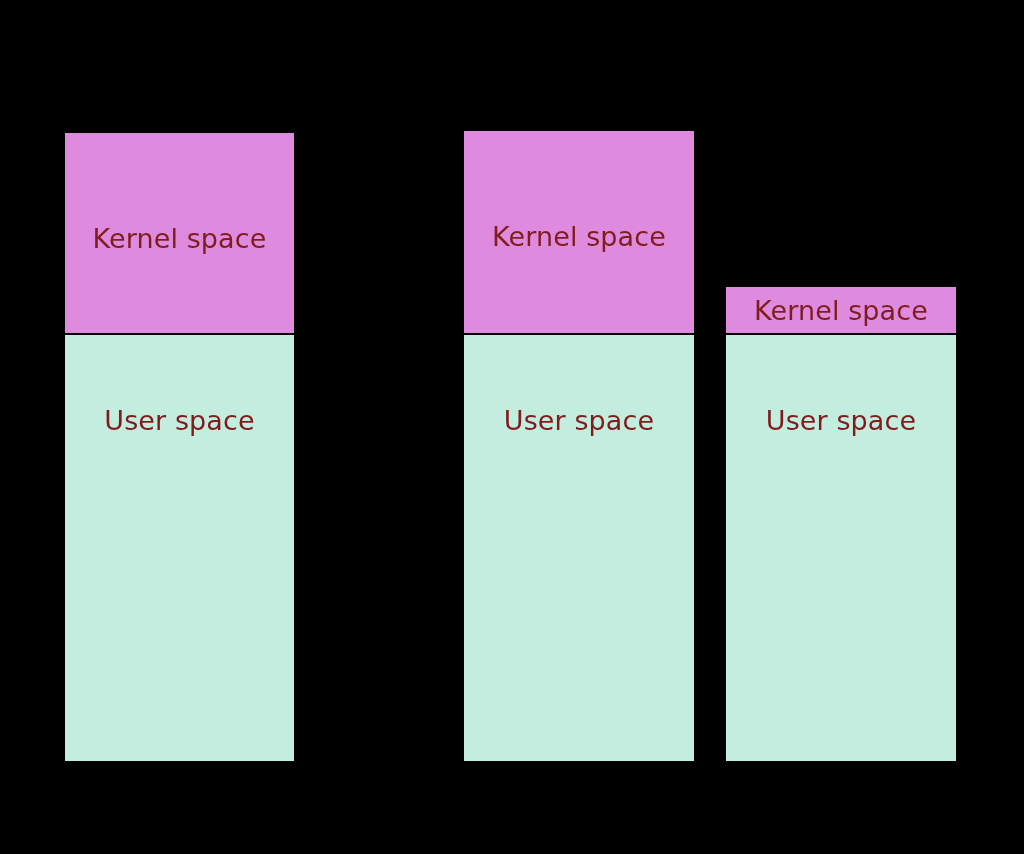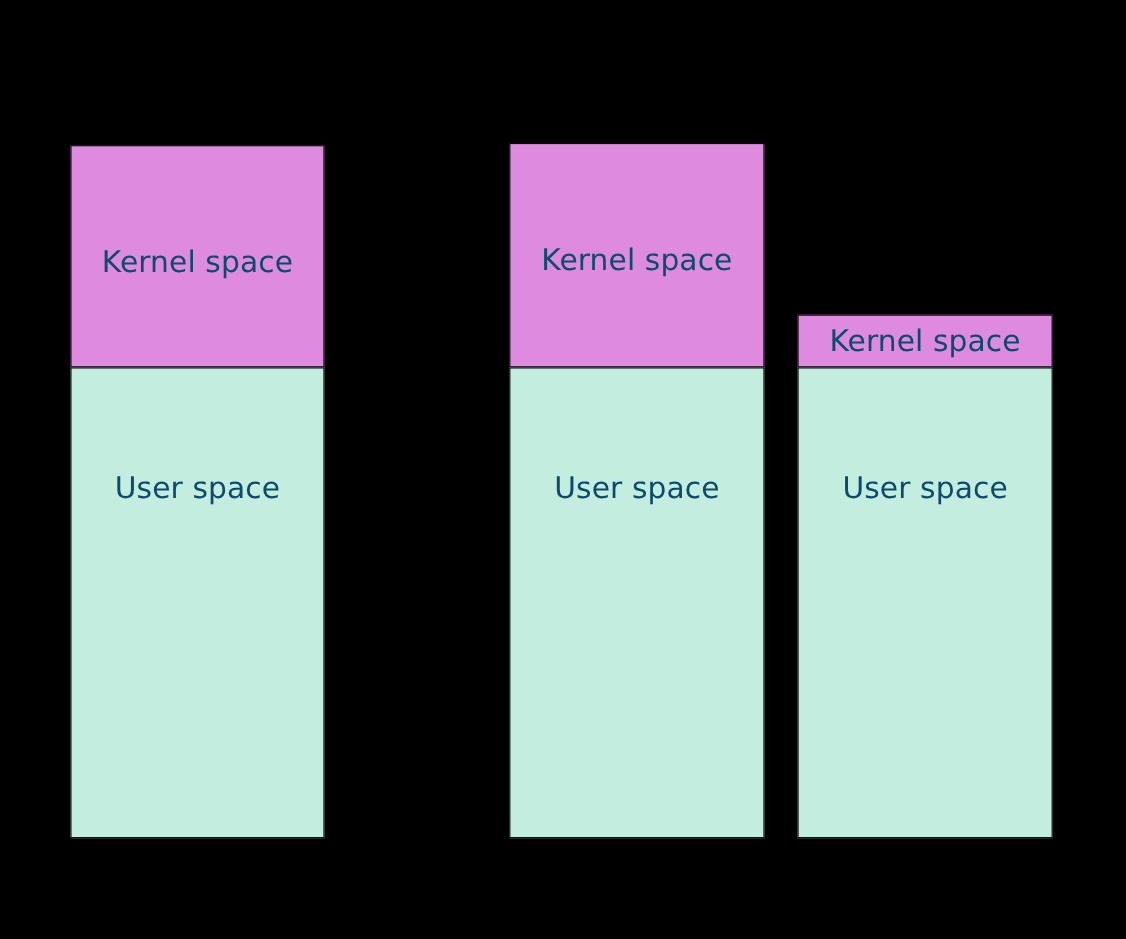--- a/index.html
+++ b/index.html
@@ -30,39 +30,39 @@
     justify-content: center;
     overflow: hidden;
   }
   .segment.kernel {
     background: #de8ade;
   }
   .segment.user {
     background: #c3eedf;
   }
   .seg-label {
-    color: #0c4a6e;
+    color: #7f1d1d;
     font-size: 27px;
     line-height: 1;
     letter-spacing: 0.1px;
     white-space: nowrap;
   }
   
   .segment.kernel.tall {
     align-items: flex-start;
   }
   .segment.kernel.tall .seg-label {
     margin-top: 92px;
   }
   
   .segment.user {
     align-items: flex-start;
   }
   .segment.user .seg-label {
-    margin-top: 96px;
+    margin-top: 72px;
   }
   .segment.kernel.short .seg-label {
     margin-top: 0;
   }
 </style>
 </head>
 <body>
 
 <div id="canvas">
 

